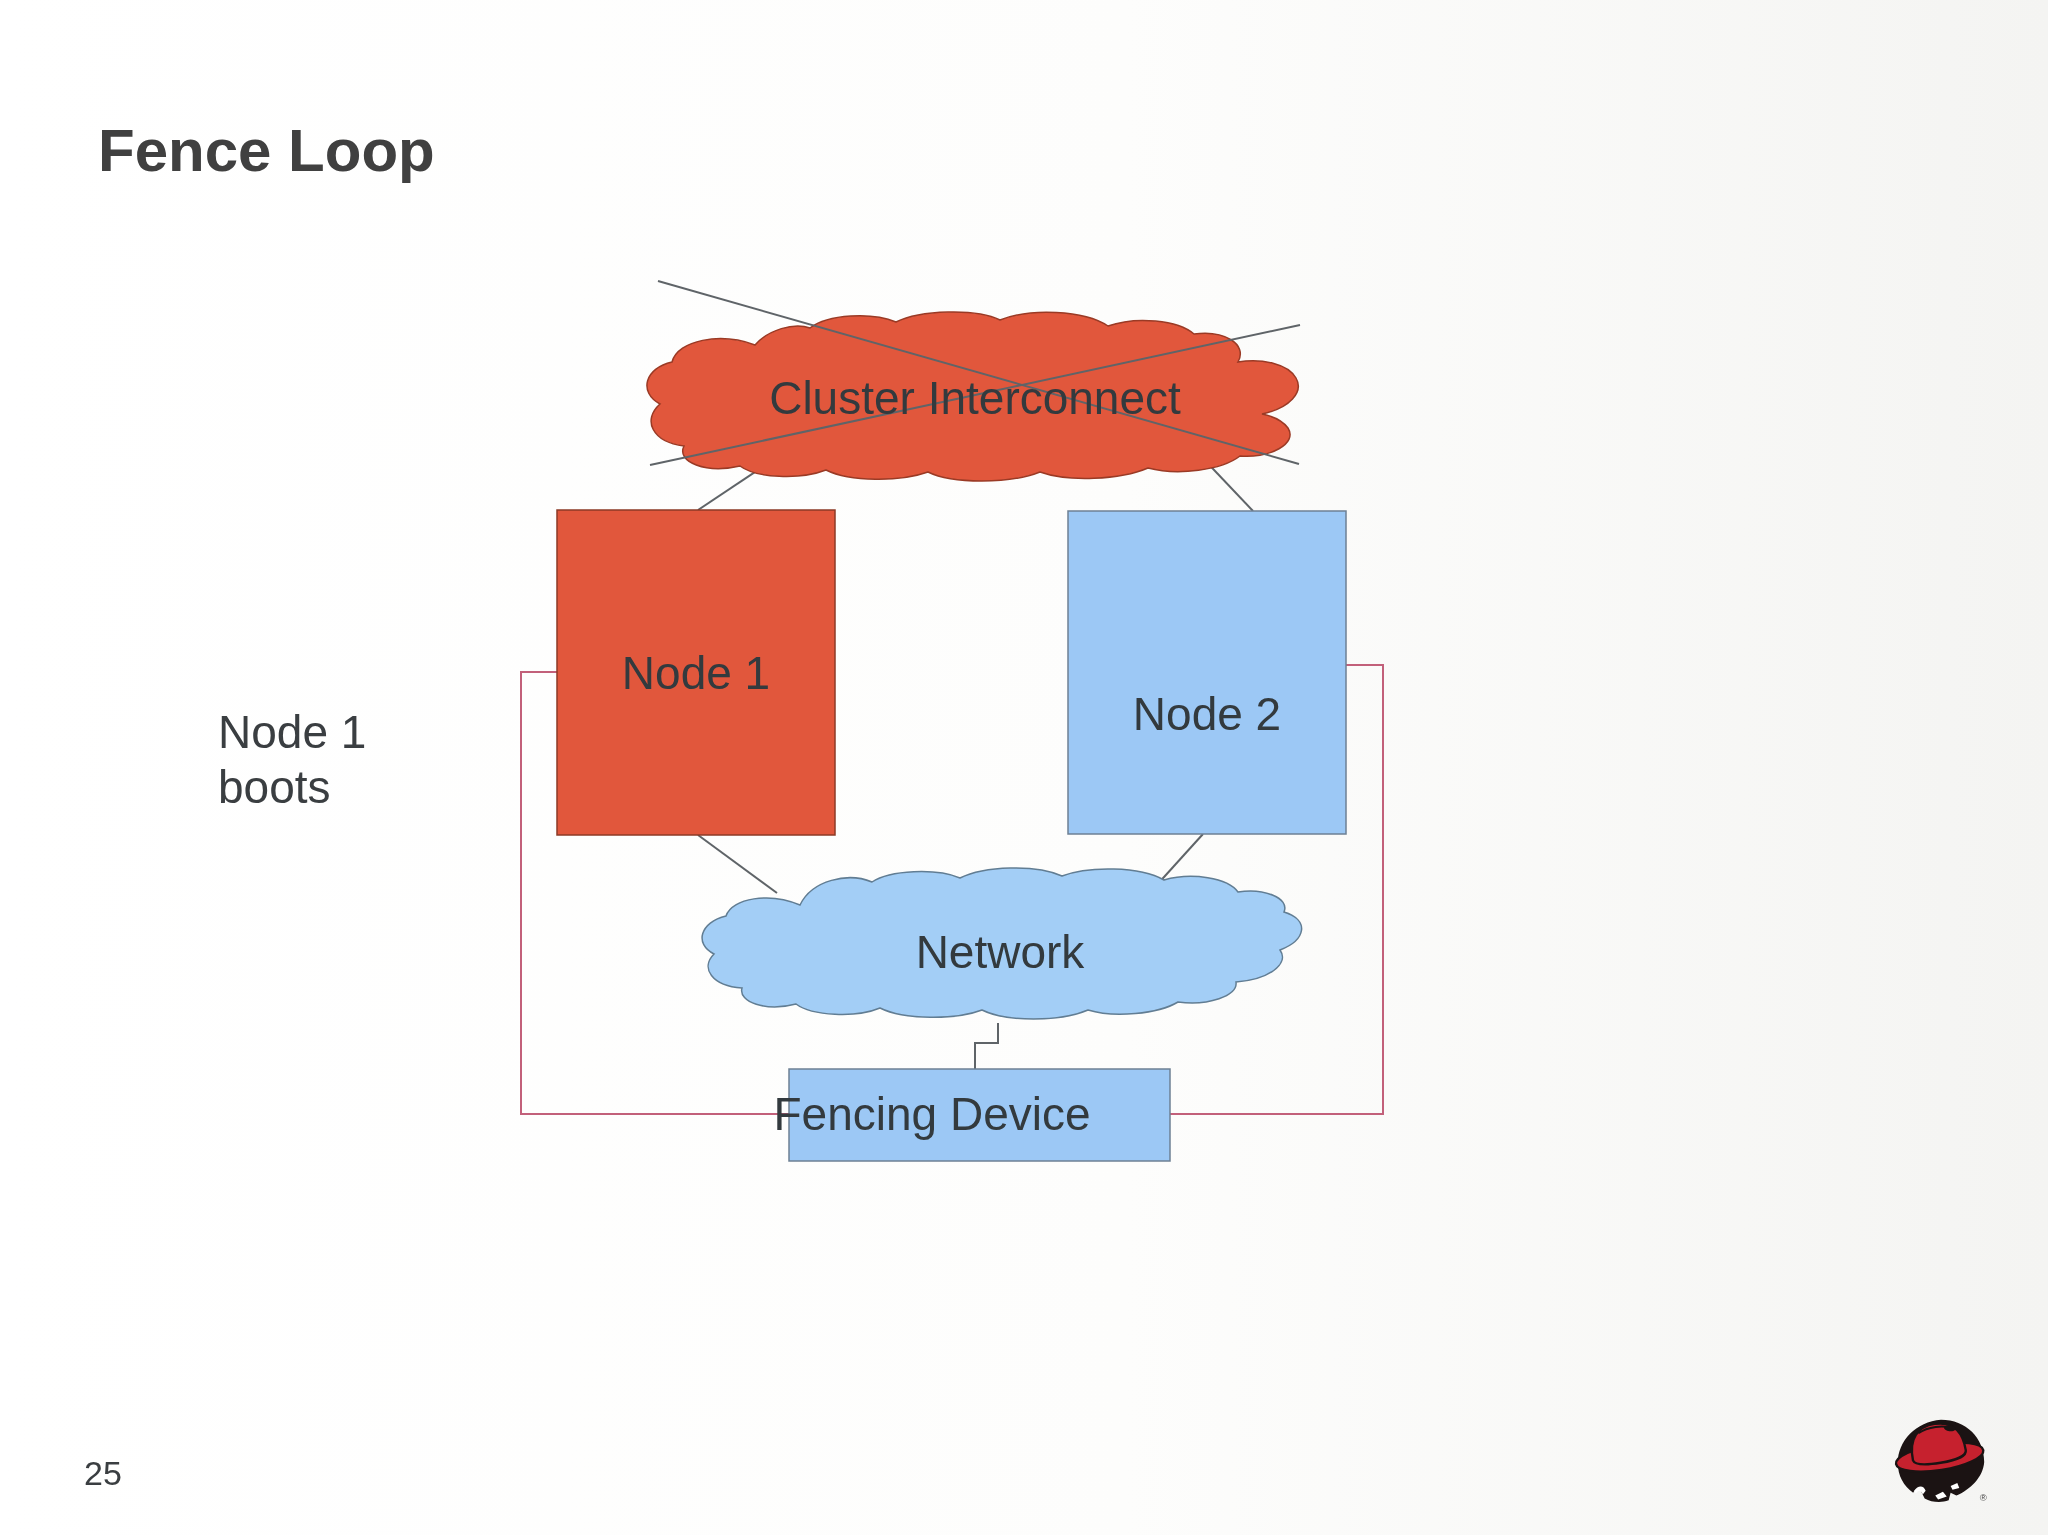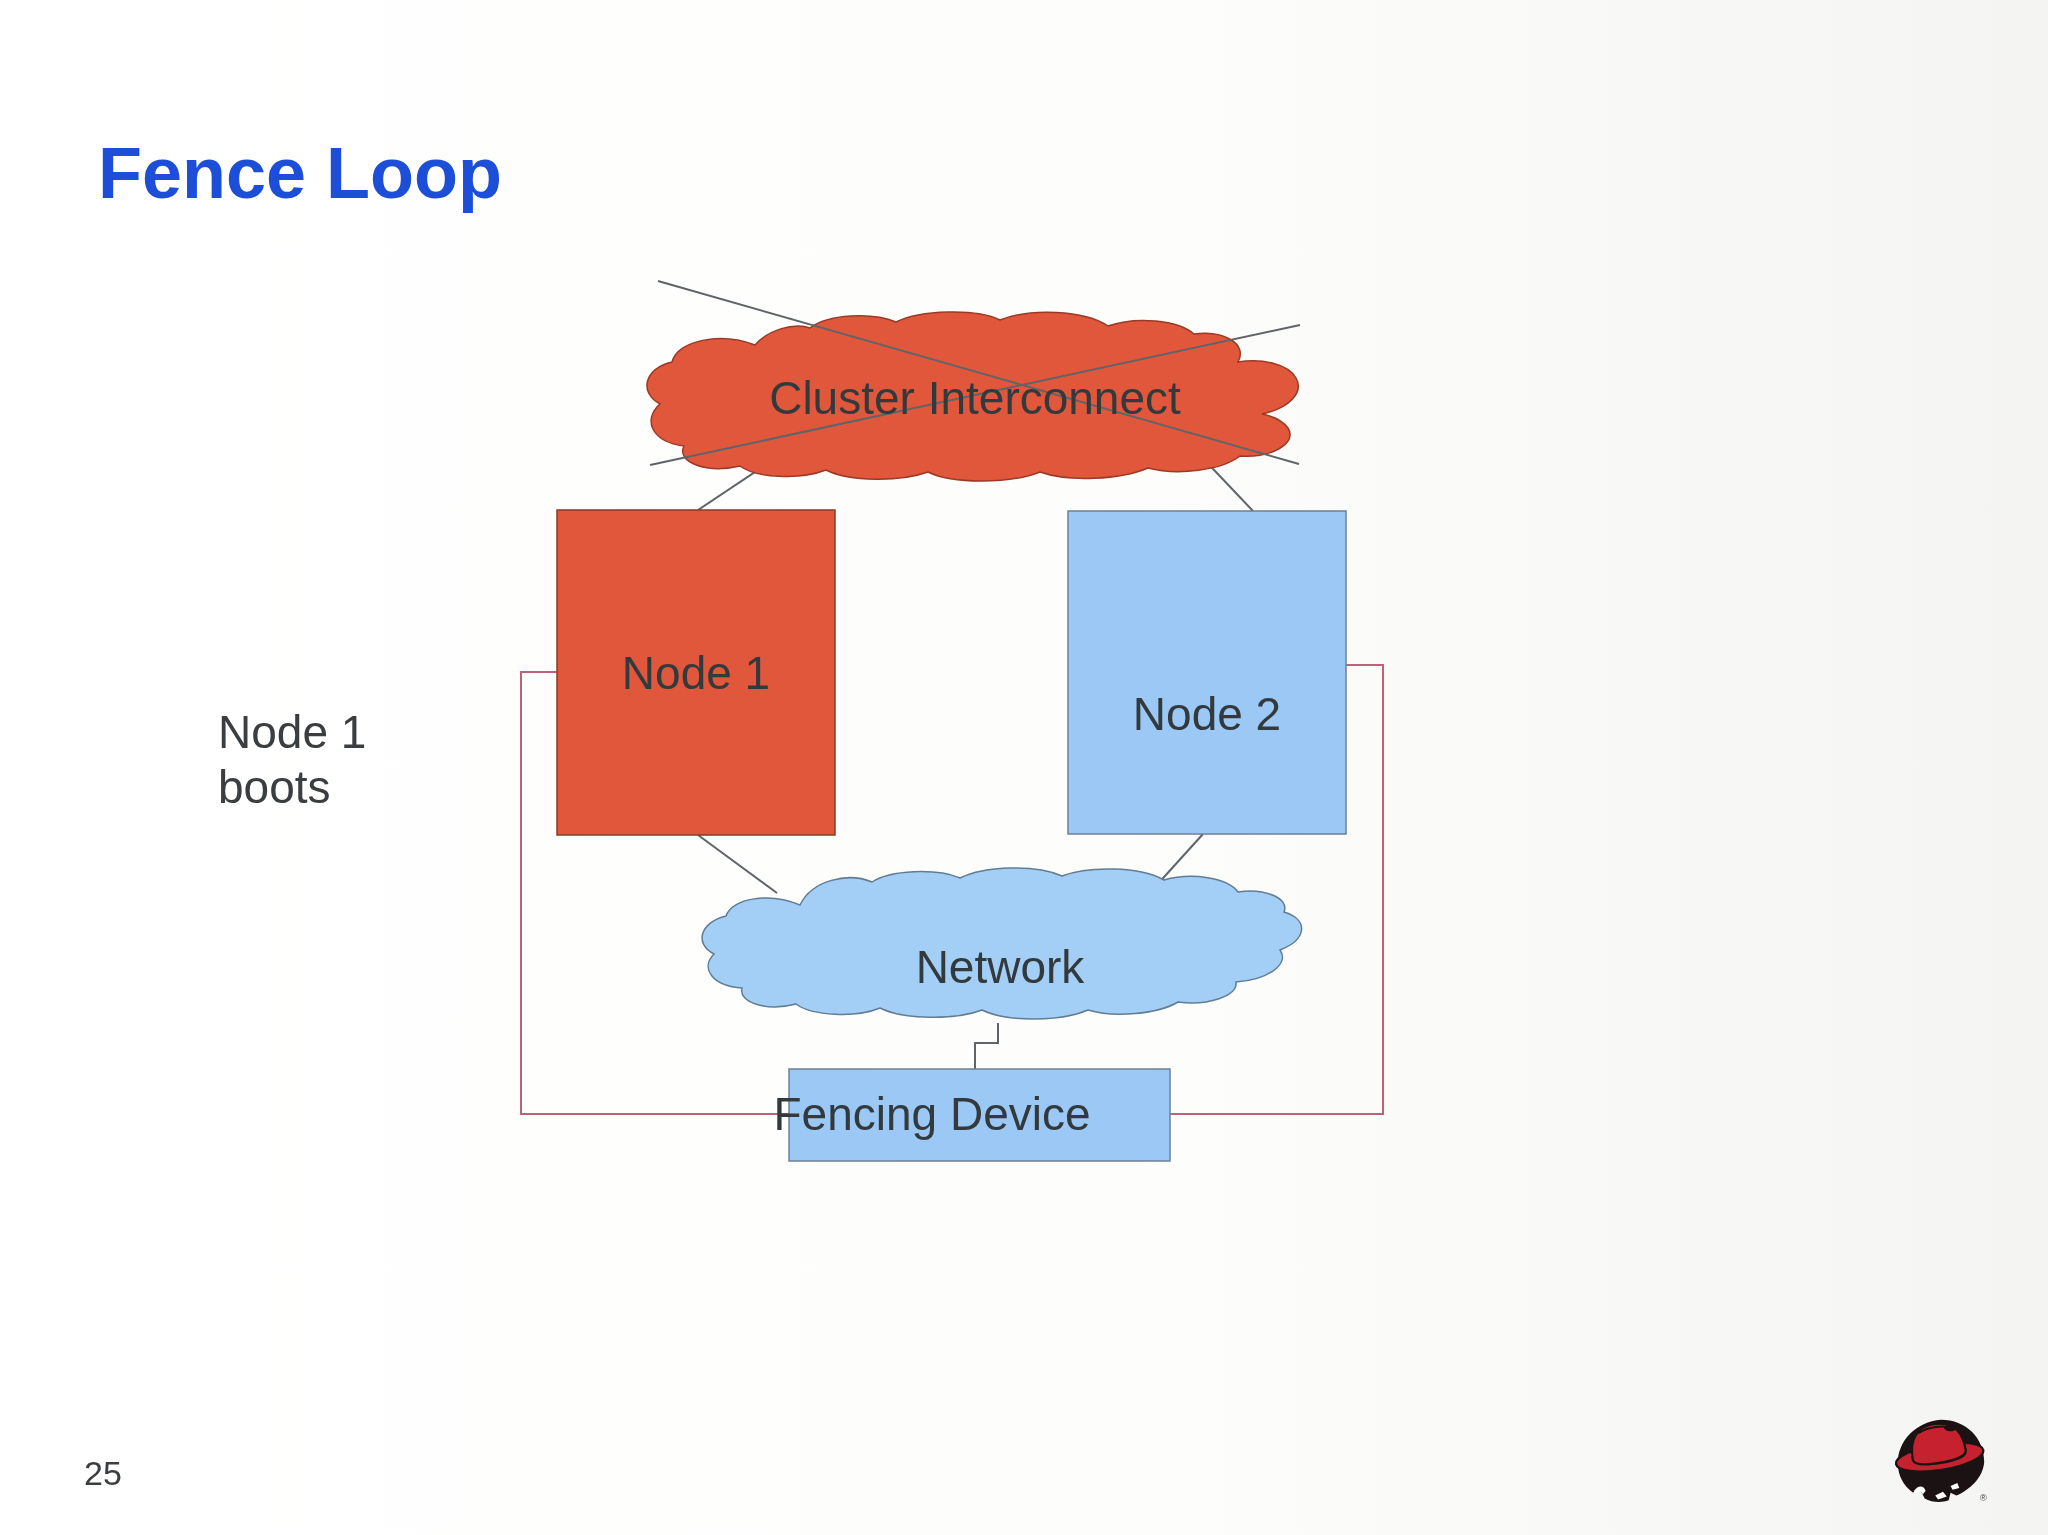--- a/index.html
+++ b/index.html
@@ -17,26 +17,26 @@
   }
   #diagram-svg {
     position: absolute;
     left: 0; top: 0;
     width: 2048px;
     height: 1535px;
   }
   .slide-title {
     position: absolute;
     left: 98px;
-    top: 137px;
-    font-size: 72px;
+    top: 121px;
+    font-size: 60px;
     font-weight: 700;
     line-height: 1;
     letter-spacing: 0px;
-    color: #1d4ed8;
+    color: #404040;
     white-space: nowrap;
   }
   .shape-label {
     position: absolute;
     transform: translate(-50%, -50%);
     font-size: 46px;
     line-height: 1.1;
     color: #333a3e;
     white-space: nowrap;
     text-align: left;
@@ -133,21 +133,21 @@
 </svg>
 
 <div class="slide-title">Fence Loop</div>
 
 <div class="shape-label" style="left:975px; top:398px;">Cluster Interconnect</div>
 
 <div class="shape-label" style="left:696px; top:673px;">Node 1</div>
 
 <div class="shape-label" style="left:1207px; top:714px;">Node 2</div>
 
-<div class="shape-label" style="left:1000px; top:952px;margin-top:15px;">Network</div>
+<div class="shape-label" style="left:1000px; top:952px;">Network</div>
 
 <div class="shape-label" style="left:932px; top:1114px;">Fencing Device</div>
 
 <div class="side-note">
   <div>Node 1</div>
   <div>boots</div>
 </div>
 
 <div class="page-number">25</div>
 

